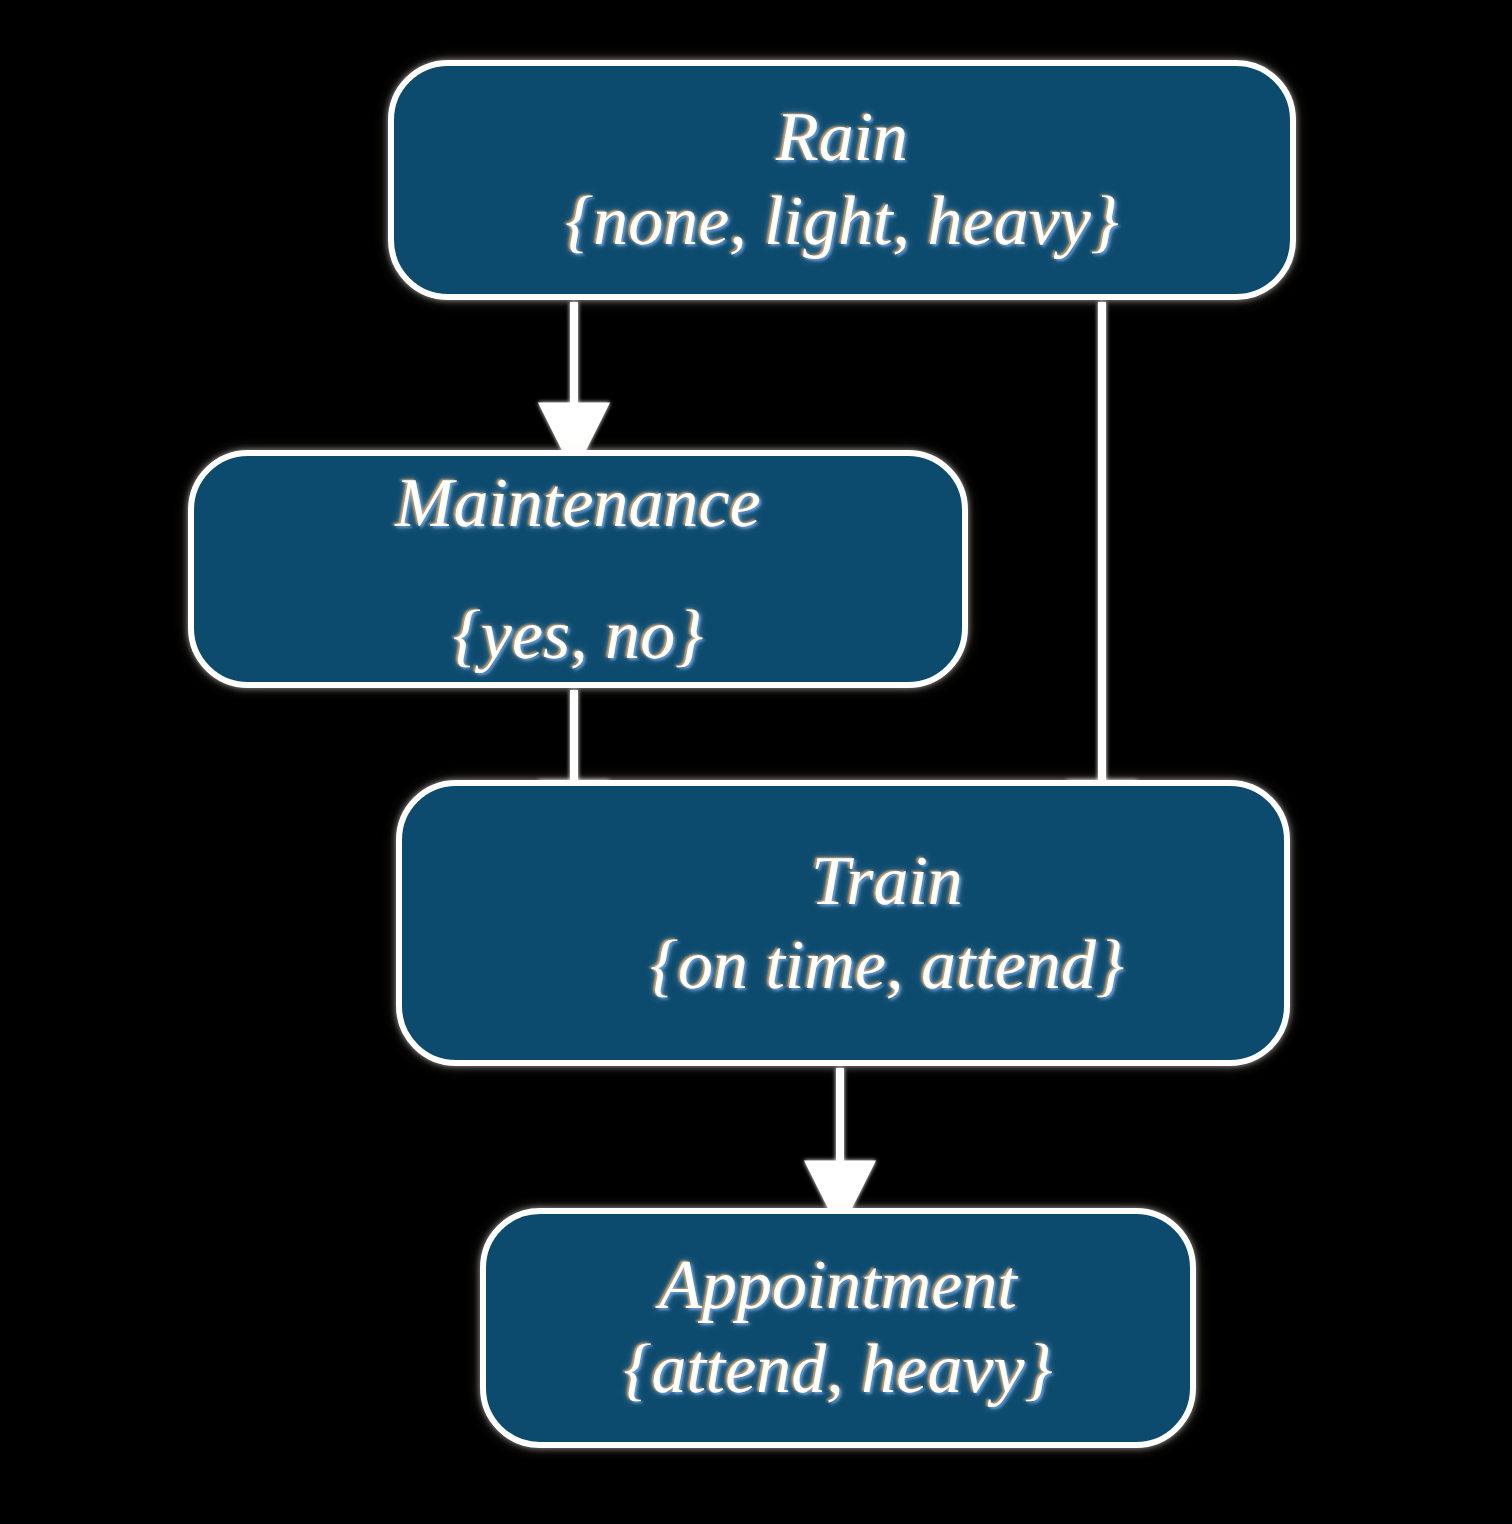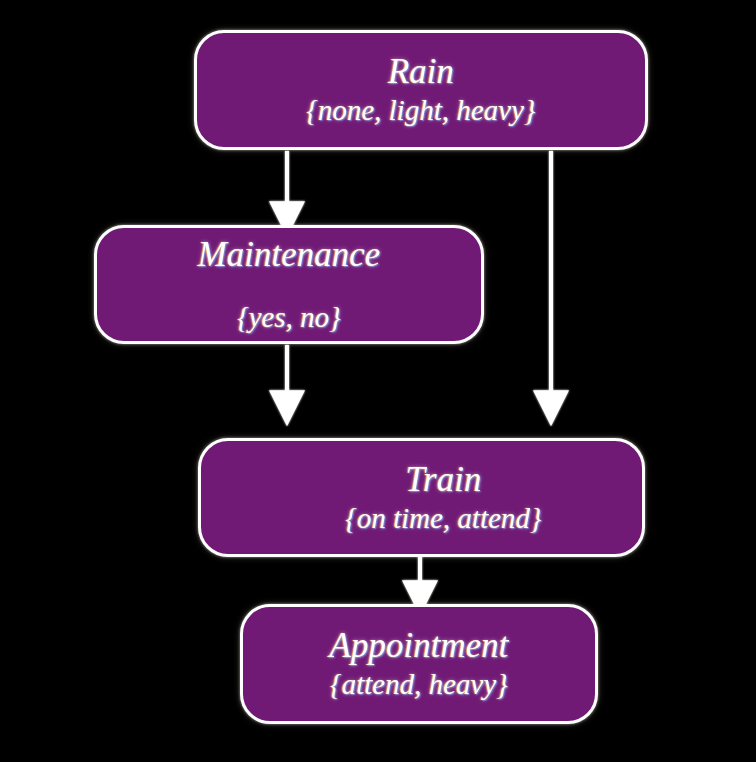--- a/index.html
+++ b/index.html
@@ -22,47 +22,47 @@
     top: 0;
     width: 756px;
     height: 762px;
     pointer-events: none;
   }
   .node {
     position: absolute;
     box-sizing: border-box;
     border: 3px solid #ffffff;
     border-radius: 30px;
-    background: #701a75;
+    background: #0c4a6e;
     display: flex;
     flex-direction: column;
     align-items: center;
     justify-content: center;
     box-shadow: 0 0 3px rgba(255,255,255,0.55),
                 0 0 7px rgba(255,236,210,0.22);
     z-index: 2;
   }
   .node-line {
     font-style: italic;
     font-weight: normal;
     color: #ffffff;
     white-space: nowrap;
     line-height: 1.08;
     text-shadow:
       -1px -0.5px 1.1px rgba(255,176,94,0.78),
        1px  0.8px 1.3px rgba(120,178,255,0.70),
        0 0 4px rgba(255,255,255,0.45);
   }
   .node-title { font-size: 35px; }
-  .node-states { font-size: 29px; margin-top: 4px; }
+  .node-states { font-size: 35px; margin-top: 4px; }
 
   
   #node-rain        { left: 194px; top: 30px;  width: 454px; height: 120px; }
   #node-maintenance { left: 94px;  top: 225px; width: 390px; height: 119px; gap: 24px; }
-  #node-train       { left: 198px; top: 438px; width: 447px; height: 119px; padding-left: 44px; }
+  #node-train       { left: 198px; top: 390px; width: 447px; height: 143px; padding-left: 44px; }
   #node-appointment { left: 240px; top: 604px; width: 358px; height: 120px; }
 </style>
 </head>
 <body>
 
 <div id="canvas">
 
   <svg id="edge-layer" viewBox="0 0 756 762" width="756" height="762">
     <defs>
       <marker id="arrowhead" markerWidth="9" markerHeight="9" refX="1.2" refY="4.5" orient="auto" markerUnits="strokeWidth">

